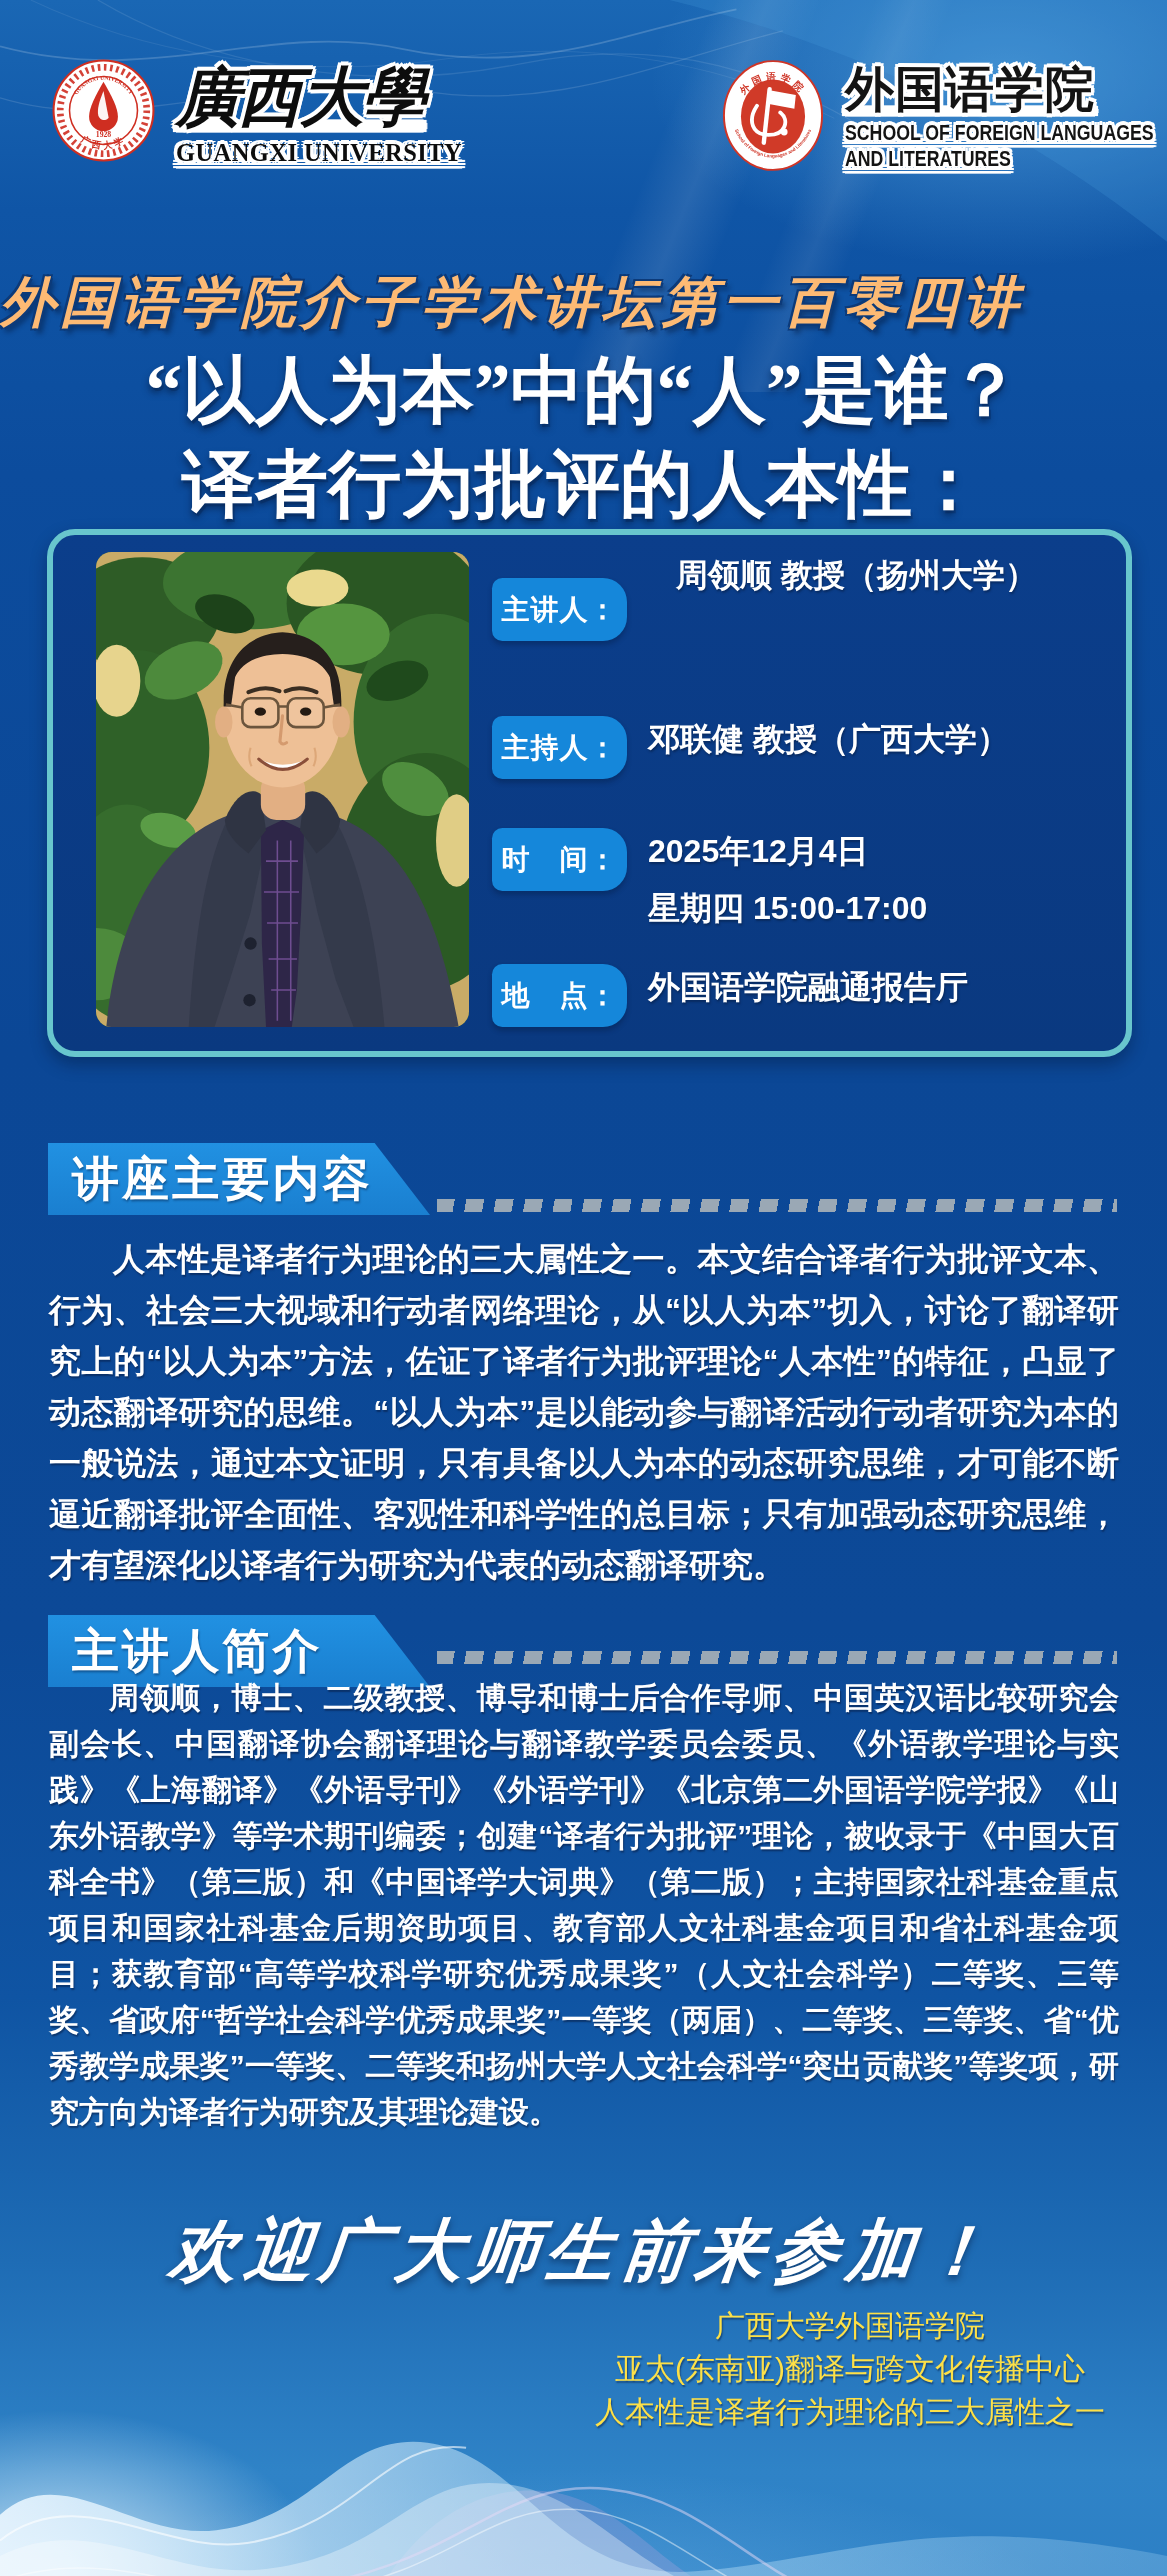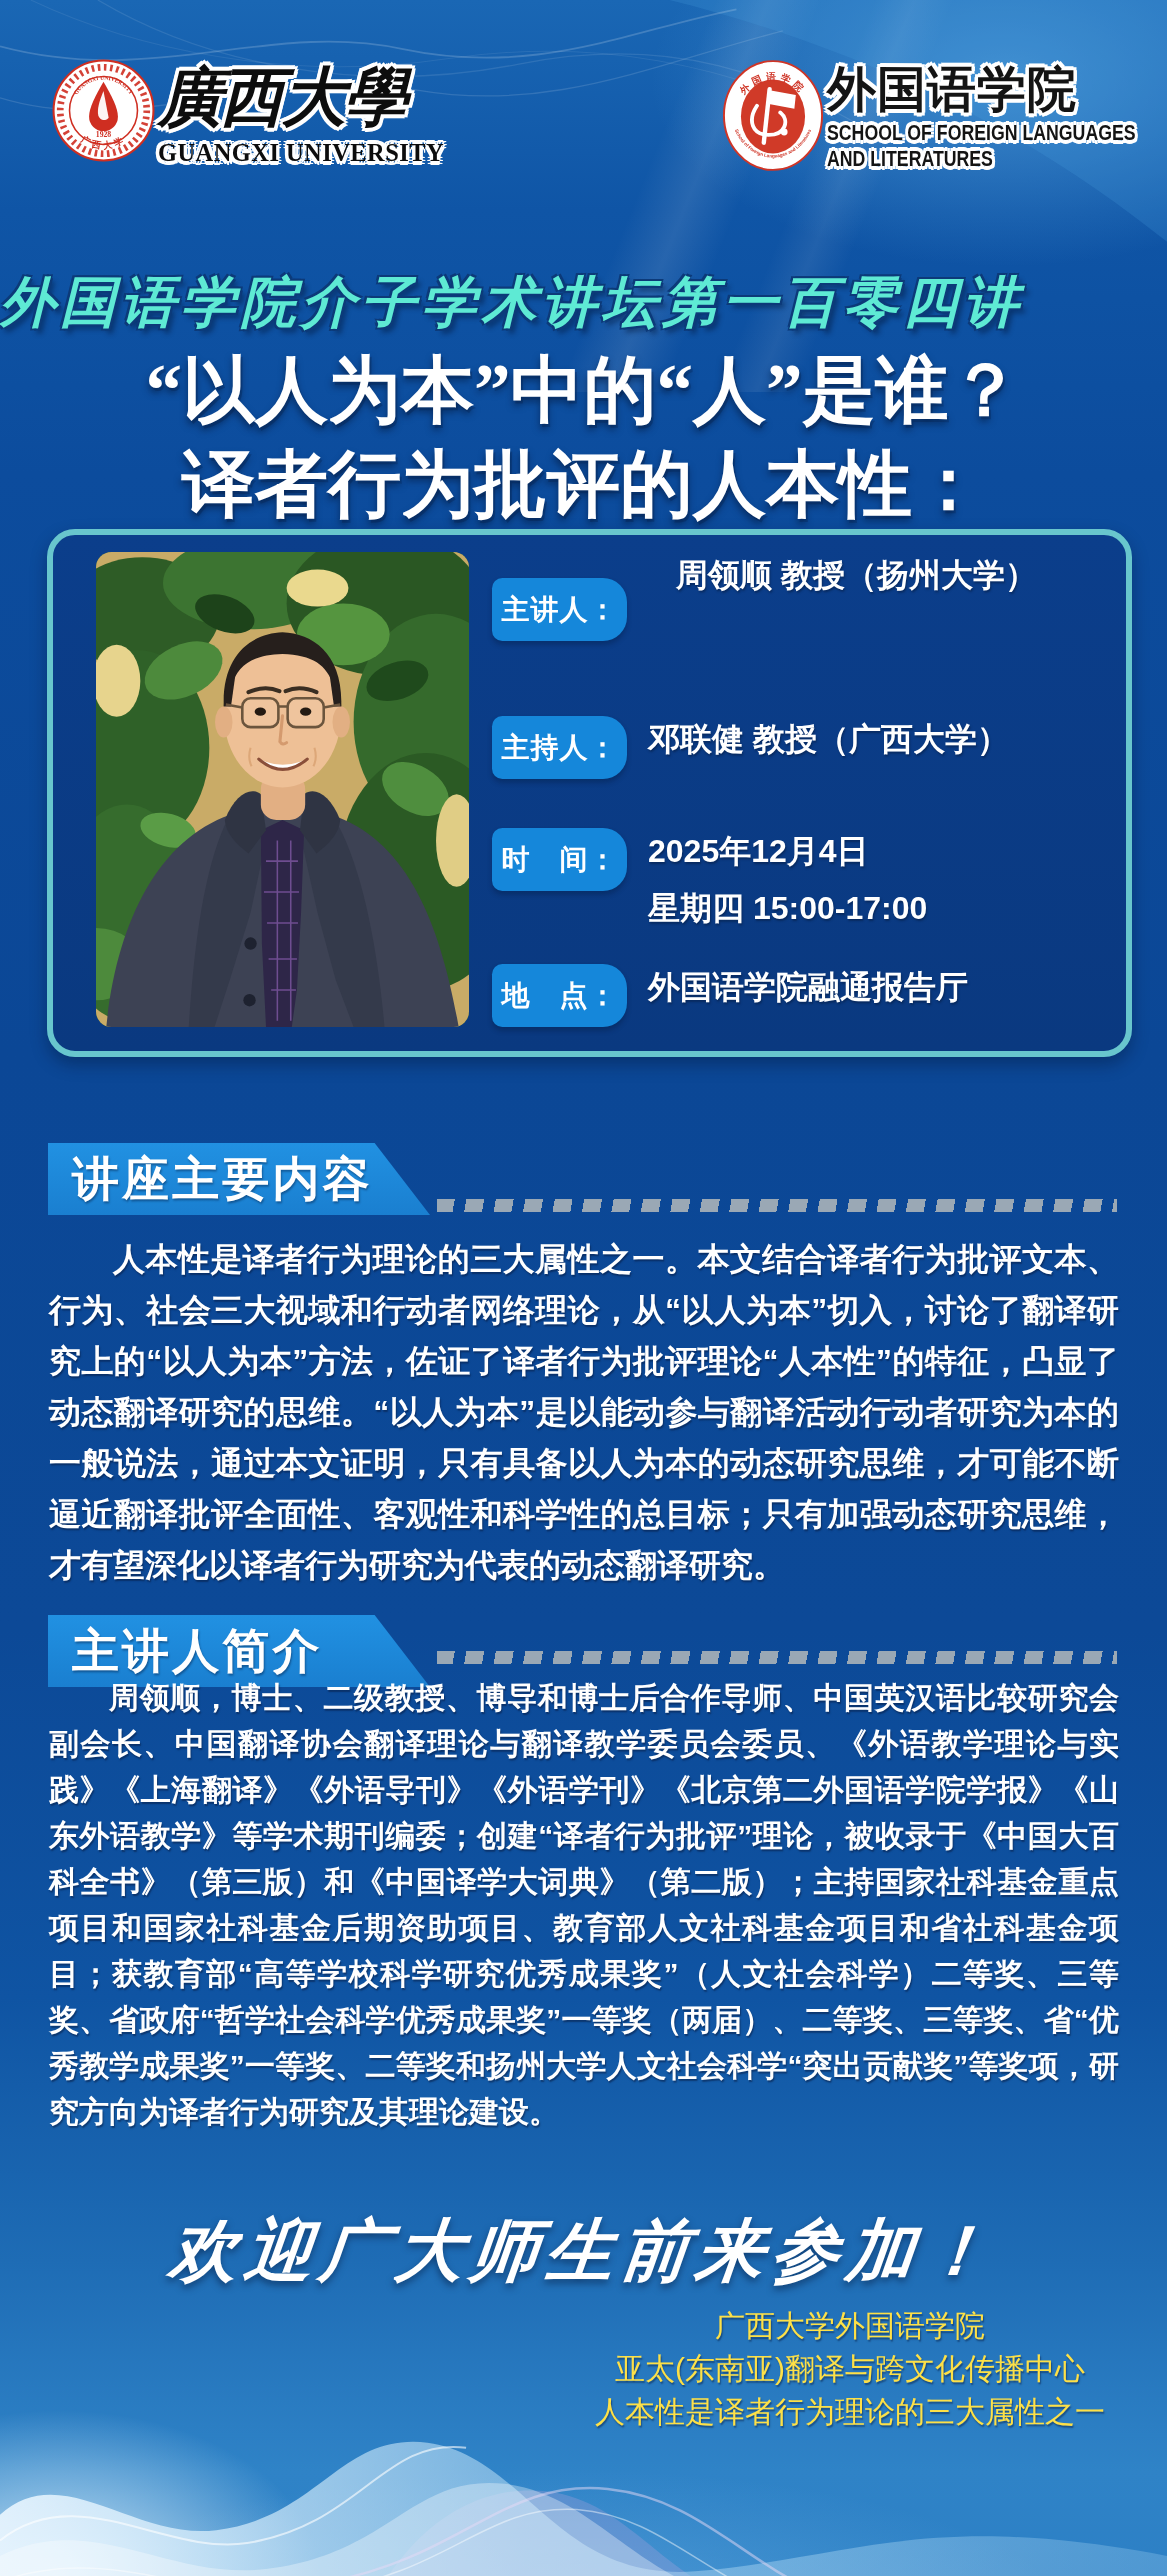--- a/index.html
+++ b/index.html
@@ -23,21 +23,21 @@
       linear-gradient(112deg, transparent 66%, rgba(255,255,255,.08) 69%, transparent 72%);
   }
   .top-waves{position:absolute;left:0;top:0;width:1167px;height:319px;}
   .bottom-waves{position:absolute;left:0;top:2386px;width:1167px;height:242px;}
 
   
   .logo{position:absolute;display:flex;align-items:flex-start;}
   .logo-left{left:52px;top:59px;}
   .logo-right{left:722px;top:59px;}
   .seal-svg{flex:0 0 auto;}
-  .logo-text{margin-left:3px;}
+  .logo-text{margin-left:21px;text-decoration:underline;}
   .outline-w{ text-shadow:-3.1px -3.1px 0 #fff,3.1px -3.1px 0 #fff,-3.1px 3.1px 0 #fff,3.1px 3.1px 0 #fff,-3.6px 0 0 #fff,3.6px 0 0 #fff,0 -3.6px 0 #fff,0 3.6px 0 #fff; }
   .gx-cn{
     font-family:"Liberation Serif",serif;font-style:italic;font-weight:bold;
     font-size:64px;line-height:78px;color:#0d0d0d;letter-spacing:-2.1px;white-space:nowrap;
   }
   .gx-en{
     font-family:"Liberation Serif",serif;font-weight:bold;font-size:26px;line-height:32px;
     color:#0d0d0d;letter-spacing:0.5px;transform:scaleX(.94);transform-origin:left;white-space:nowrap;
   }
   .sfl-cn{
@@ -45,21 +45,21 @@
   }
   .sfl-en{
     font-weight:800;font-size:21.6px;line-height:26px;color:#141414;letter-spacing:0;
     transform:scaleX(.82);transform-origin:left;white-space:nowrap;
   }
 
   
   .forum-title{
     position:absolute;left:0;top:266px;width:1012px;text-align:center;
     font-family:"Liberation Serif",serif;font-style:italic;font-weight:bold;
-    font-size:55px;letter-spacing:5.2px;color:#5eead4;white-space:nowrap;
+    font-size:55px;letter-spacing:5.2px;color:#fdba74;white-space:nowrap;
     text-shadow:2.1px 2.1px 0 #0c3a79,-2.1px -2.1px 0 #0c3a79,2.1px -2.1px 0 #0c3a79,-2.1px 2.1px 0 #0c3a79,4.1px 5.2px 5.2px rgba(2,18,48,.45);
   }
   .main-title{
     position:absolute;left:0;top:344px;width:1167px;text-align:center;
     font-family:"Liberation Serif",serif;font-weight:800;font-size:73px;line-height:94px;
     color:#fff;text-shadow:0 5.2px 7.2px rgba(3,22,55,.55),2.1px 2.6px 0 rgba(8,40,90,.35);white-space:nowrap;
   }
 
   
   .info-box{

